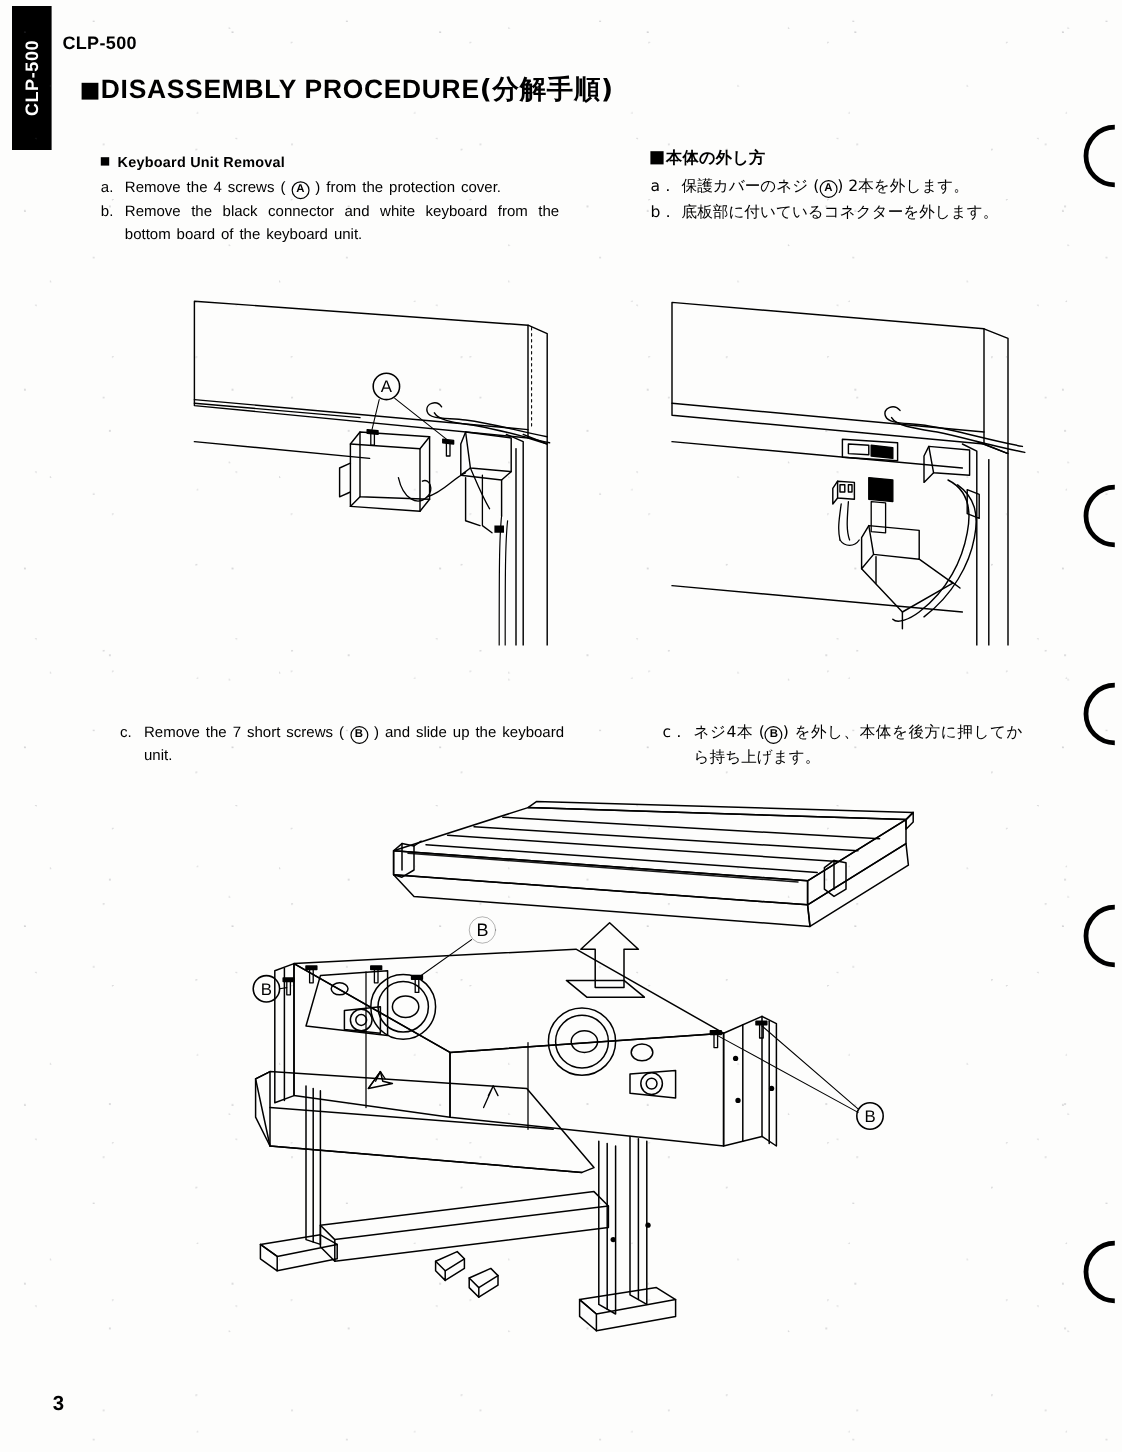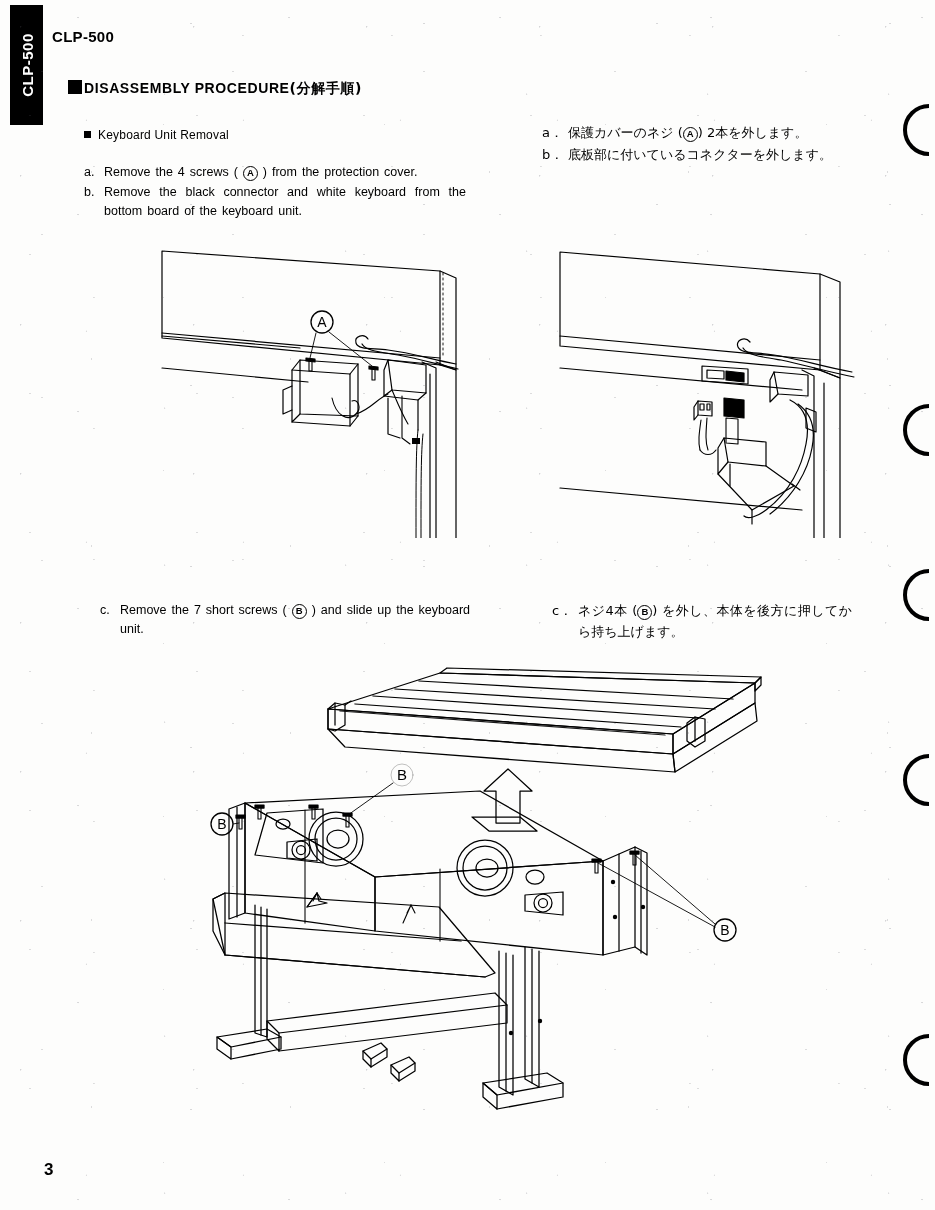--- a/index.html
+++ b/index.html
@@ -43,31 +43,31 @@
     white-space:nowrap;
     color:#fff;font-weight:bold;font-size:15px;letter-spacing:.5px;
     font-family:"Liberation Sans",sans-serif;
   }
   .model-no{
     position:absolute;left:52px;top:28px;
     font-weight:bold;font-size:15px;letter-spacing:.3px;
   }
   
   .section-heading{
-    position:absolute;left:68px;top:80px;
-    font-weight:bold;font-size:14px;letter-spacing:.6px;
+    position:absolute;left:68px;top:60px;
+    font-weight:bold;font-size:22px;letter-spacing:.6px;
     white-space:nowrap;
   }
   .sq{display:inline-block;width:14px;height:14px;background:#000;
       vertical-align:-1px;margin-right:2px;}
   .jp-paren{font-family:"DejaVu Sans",sans-serif;font-weight:bold;}
 
   
   .instr{position:absolute;font-size:12.5px;line-height:1.55;}
-  .instr .sub-head{font-weight:normal;font-size:12px;margin-bottom:18px;
+  .instr .sub-head{font-weight:bold;font-size:12px;margin-bottom:2px;
                    letter-spacing:.2px;}
   .instr .sub-head .bullet{display:inline-block;width:7px;height:7px;
                            background:#000;margin-right:7px;vertical-align:1px;}
   .instr ol{list-style:none;margin:0;padding:0;}
   .instr li{display:flex;margin-bottom:1px;}
   .instr .mk{flex:0 0 auto;width:20px;text-align:left;}
   .instr .tx{flex:1 1 auto;text-align:justify;}
   .en .tx{word-spacing:1.5px;}
 
   .jp{font-family:"DejaVu Sans","Liberation Sans",sans-serif;}
@@ -120,20 +120,23 @@
         <span class="tx"><span>Remove the 4 screws (</span>&nbsp;<span class="circ">A</span>&nbsp;<span>) from the protection cover.</span></span>
       </li>
       <li>
         <span class="mk">b.</span>
         <span class="tx">Remove the black connector and white keyboard from the bottom board of the keyboard unit.</span>
       </li>
     </ol>
   </div>
 
   <div class="instr jp" style="left:542px;top:122px;width:350px;">
+    <div class="sub-head">
+      <span class="sq" style="width:11px;height:11px;margin-right:2px;vertical-align:-1px;"></span><span>本体の外し方</span>
+    </div>
     <ol>
       <li>
         <span class="mk">a．</span>
         <span class="tx"><span>保護カバーのネジ (</span><span class="circ">A</span><span>) 2本を外します。</span></span>
       </li>
       <li>
         <span class="mk">b．</span>
         <span class="tx">底板部に付いているコネクターを外します。</span>
       </li>
     </ol>

